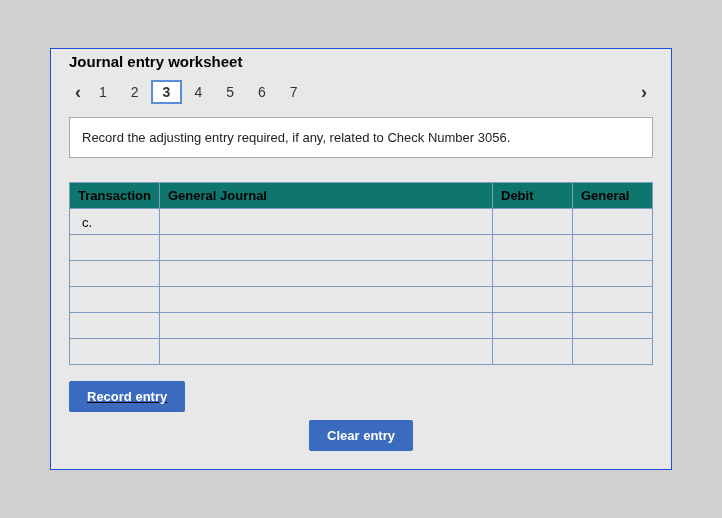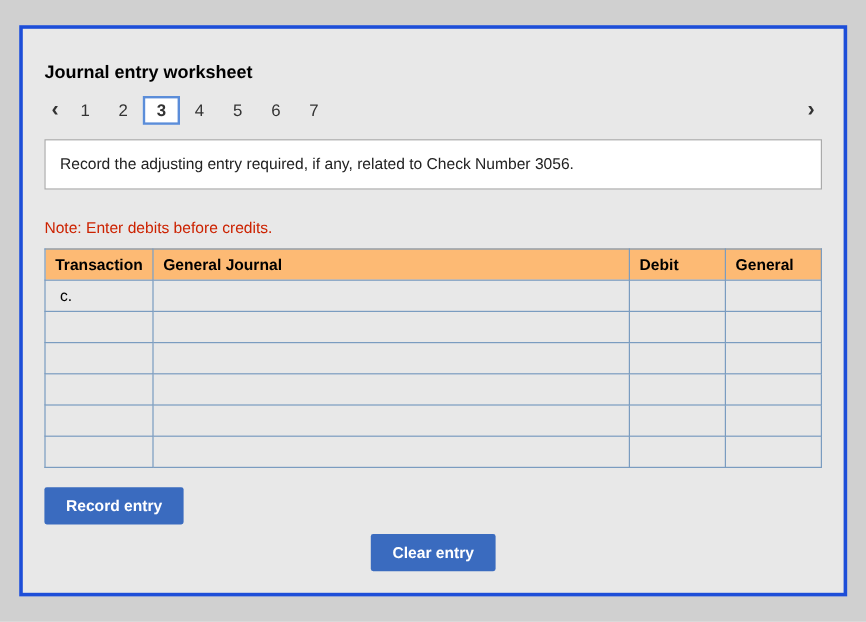--- a/index.html
+++ b/index.html
@@ -8,23 +8,23 @@
       font-family: Arial, sans-serif;
       font-size: 14px;
       display: flex;
       justify-content: center;
       align-items: center;
       width: 722px;
       min-height: 518px;
     }
     .container {
       background: #e8e8e8;
-      width: 690px;
-      padding: 28px 18px 18px 18px;
-      border: 3px solid #1d4ed8;
+      width: 622px;
+      padding: 4px 18px 18px 18px;
+      border: 1px solid #1d4ed8;
     }
     .title {
       font-weight: bold;
       font-size: 15px;
       margin-bottom: 10px;
     }
     .tabs-row {
       display: flex;
       align-items: center;
       margin-bottom: 12px;
@@ -63,21 +63,21 @@
       color: #cc2200;
       font-size: 13px;
       margin-bottom: 10px;
     }
     .journal-table {
       width: 100%;
       border-collapse: collapse;
       margin-bottom: 16px;
     }
     .journal-table th {
-      background: #fdba74;
+      background: #0f766e;
       border: 1px solid #7a9cc0;
       padding: 5px 8px;
       font-size: 13px;
       font-weight: bold;
       text-align: left;
     }
     .journal-table th.center {
       text-align: left;
     }
     .journal-table td {
@@ -128,20 +128,21 @@
       width: 100%;
     }
     .buttons-outer {
       display: flex;
       flex-direction: column;
       width: 100%;
     }
     .top-buttons {
       display: flex;
       justify-content: space-between;
+      text-decoration: underline;
     }
   </style>
 </head>
 <body>
 
 <div class="container">
   <div class="title">Journal entry worksheet</div>
 
   <div class="tabs-row">
     <span class="nav-arrow">‹</span>
@@ -152,21 +153,20 @@
     <span class="tab-item">5</span>
     <span class="tab-item">6</span>
     <span class="tab-item">7</span>
     <span class="nav-arrow" style="margin-left:auto">›</span>
   </div>
 
   <div class="description-box">
     <span>Record the adjusting entry required, if any, related to Check Number 3056.</span>
   </div>
 
-  <div class="note">Note: Enter debits before credits.</div>
 
   <table class="journal-table">
     <thead>
       <tr>
         <th class="col-transaction">Transaction</th>
         <th class="col-general center">General Journal</th>
         <th class="col-debit center">Debit</th>
         <th class="col-credit center">General</th>
       </tr>
     </thead>

